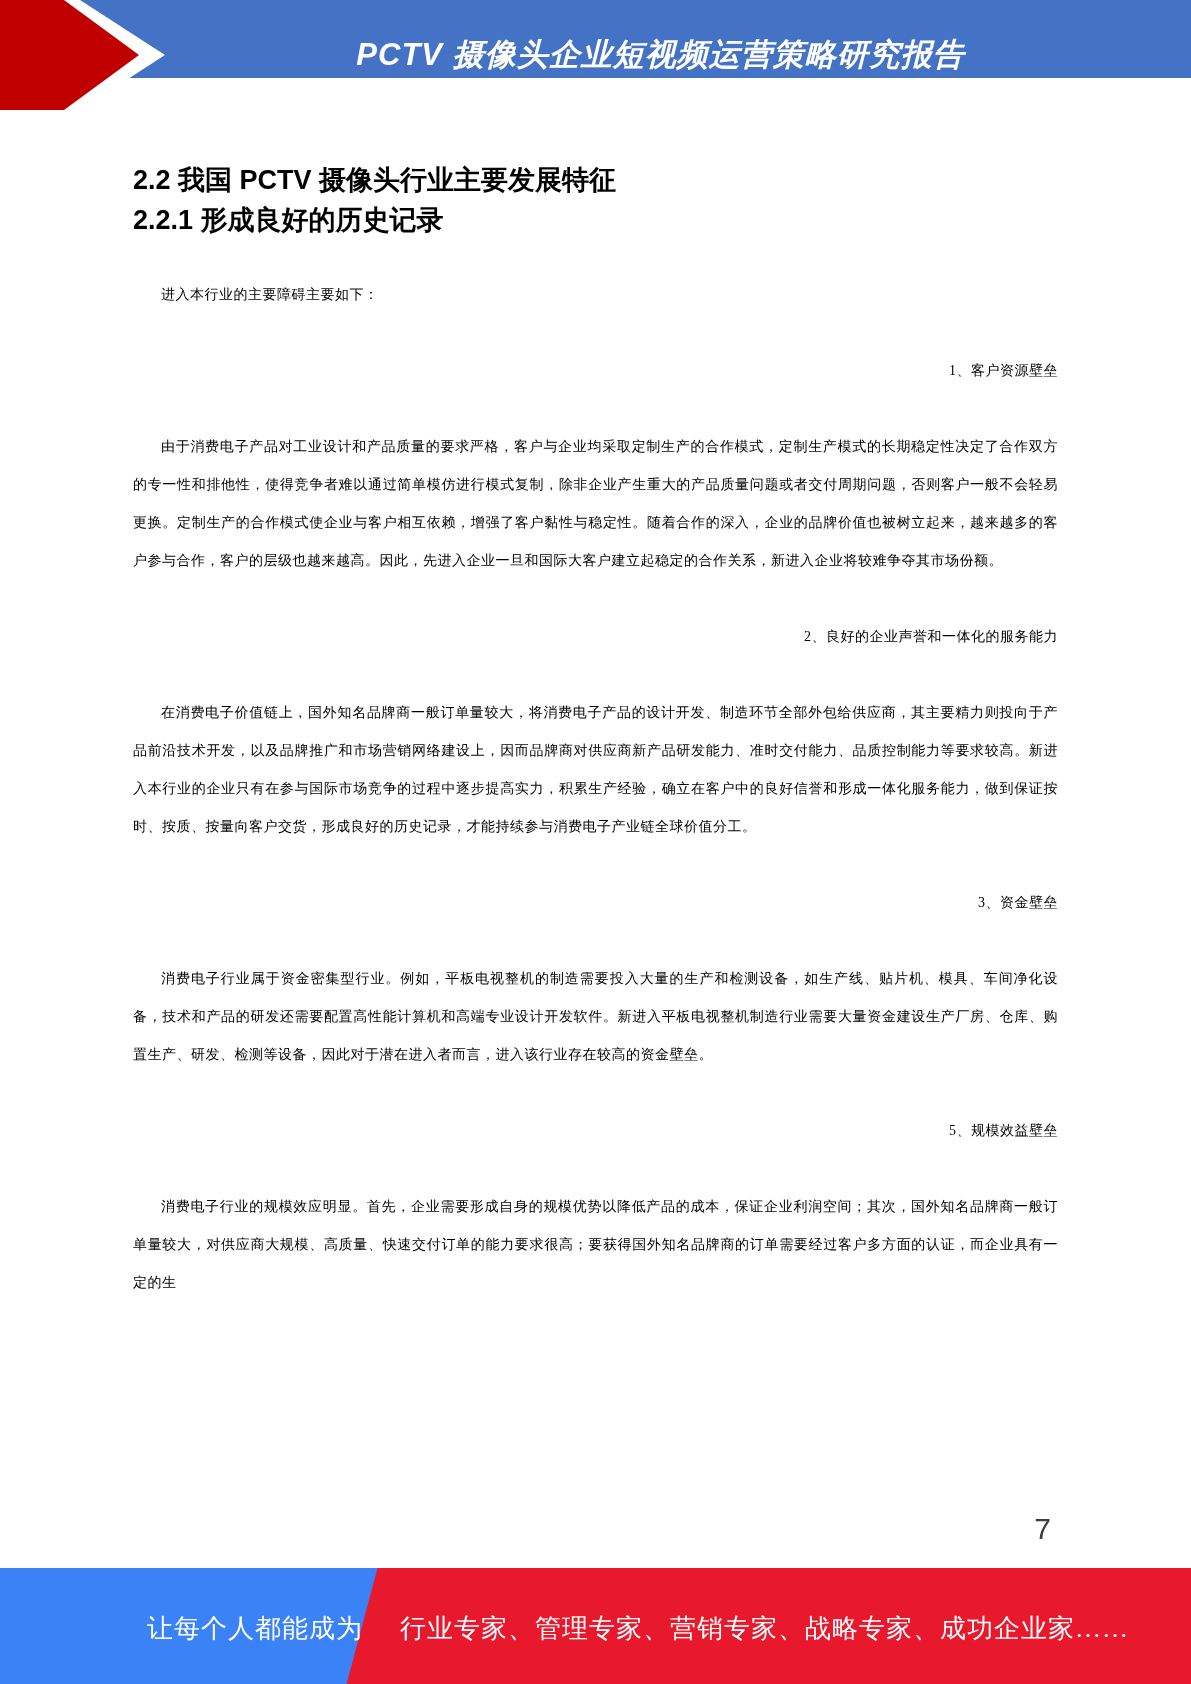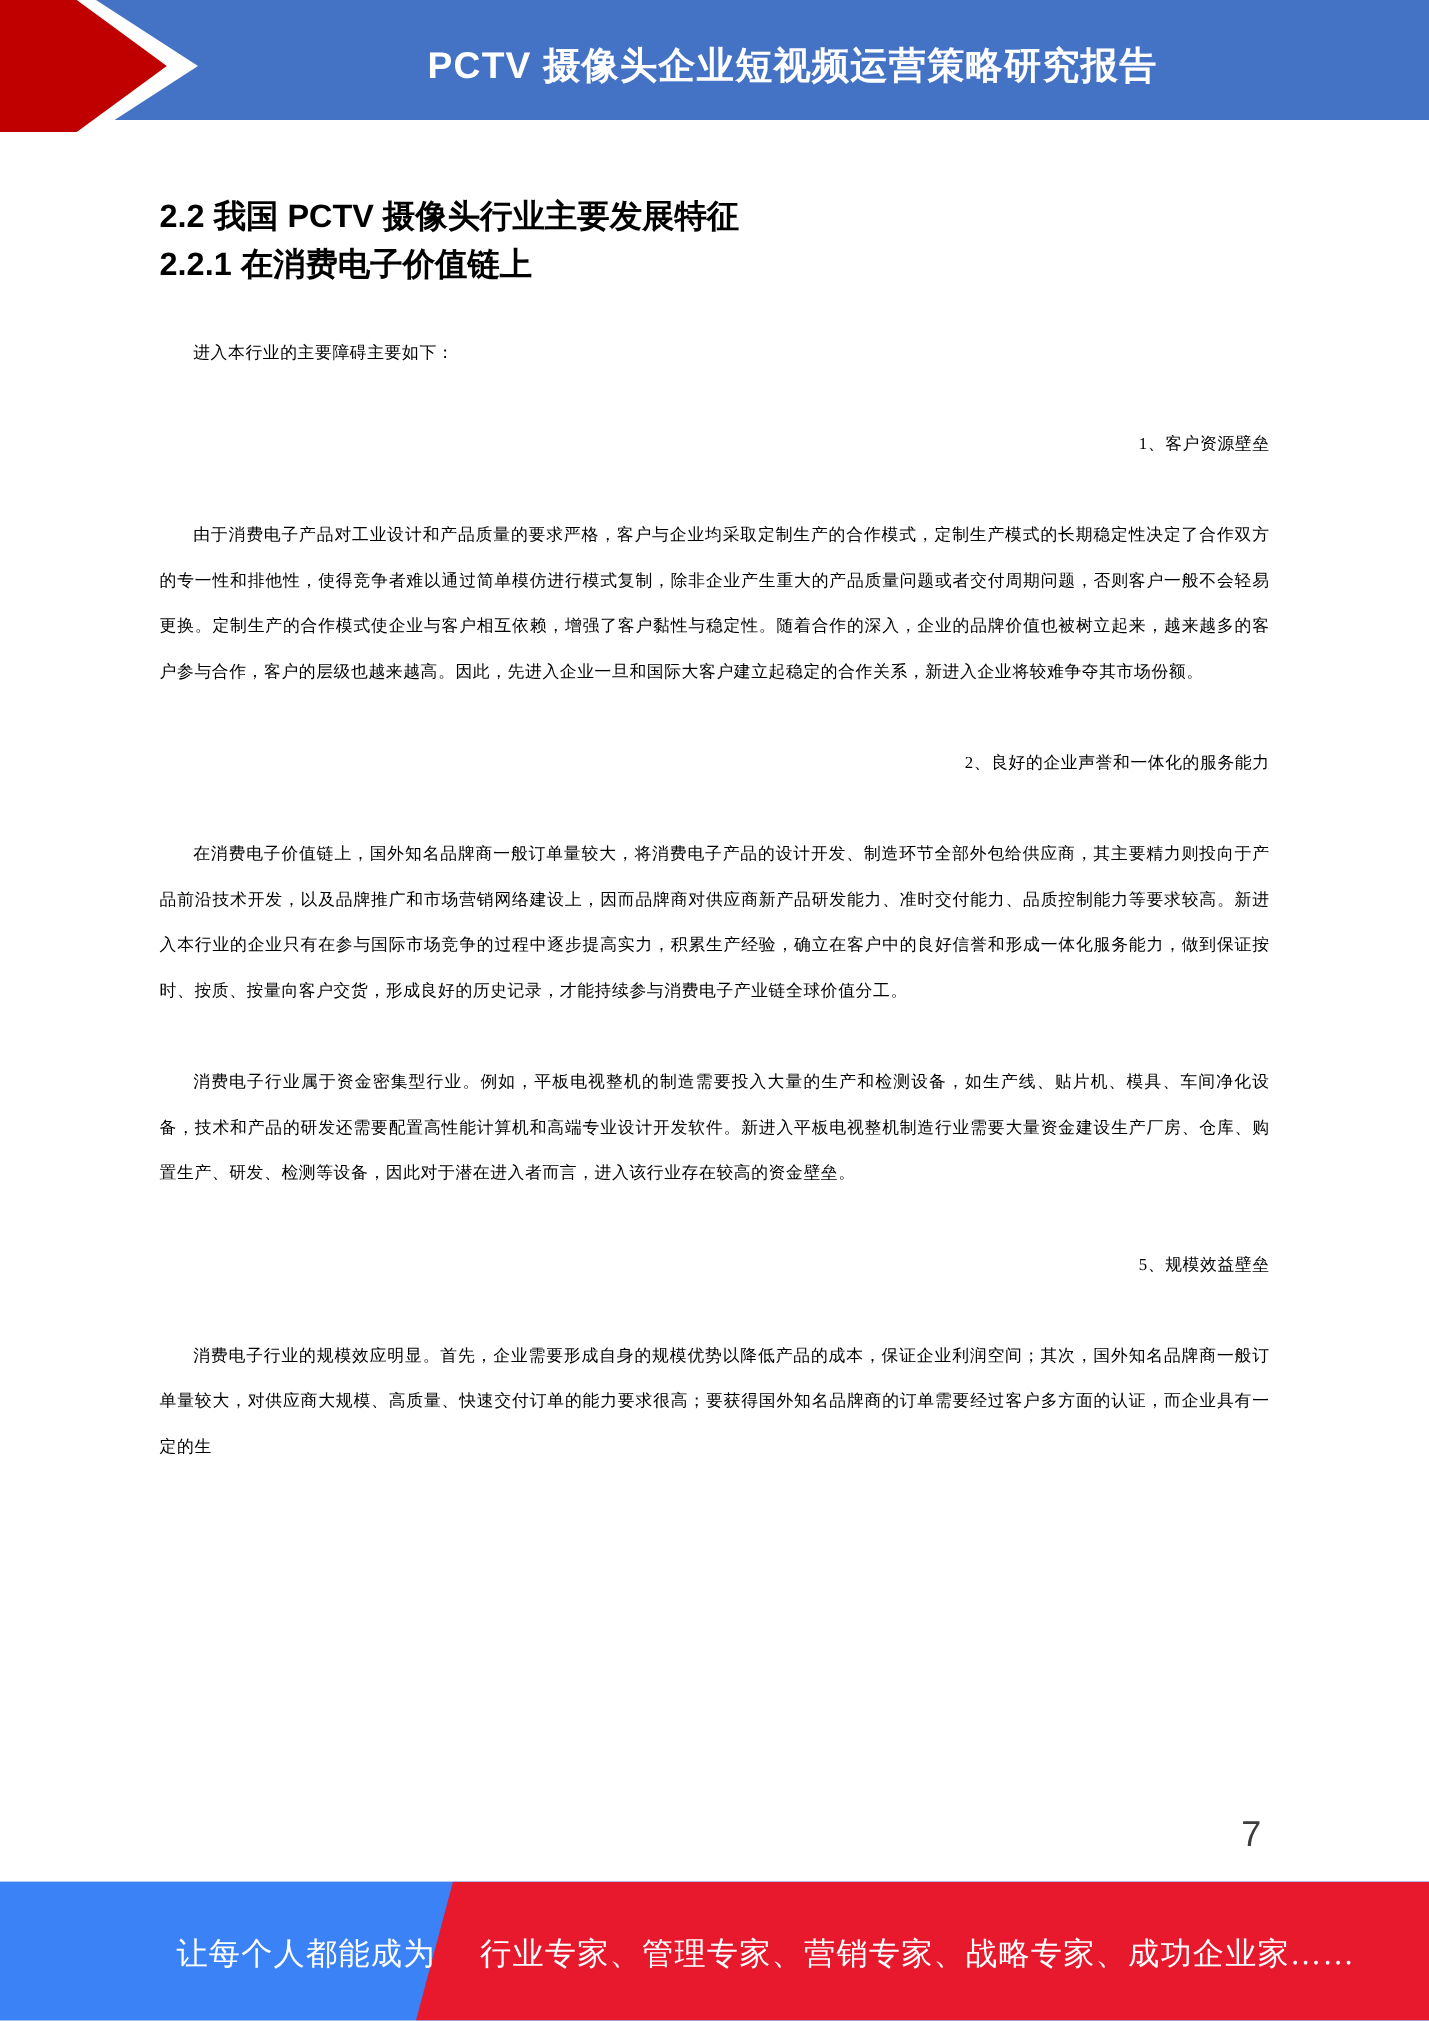--- a/index.html
+++ b/index.html
@@ -12,22 +12,23 @@
     background: #ffffff;
     overflow: hidden;
     font-family: "Liberation Serif", "DejaVu Serif", serif;
     color: #000;
   }
 
   
   .banner {
     position: absolute;
     top: 0; left: 0; right: 0;
-    height: 100px;
+    height: 78px;
     background: #4472c4;
+    font-style: italic;
   }
   .banner-arrow {
     position: absolute;
     top: 0; left: 0;
     width: 170px; height: 110px;
     display: block;
   }
   .banner-title {
     position: absolute;
     top: 0; left: 170px; right: 40px;
@@ -124,30 +125,31 @@
   <div class="banner">
     <svg class="banner-arrow" viewBox="0 0 170 110" xmlns="http://www.w3.org/2000/svg">
       <polygon points="0,0 80,0 165,55 80,110 0,110" fill="#ffffff"></polygon>
       <polygon points="0,0 64,0 139,55 64,110 0,110" fill="#c00000"></polygon>
     </svg>
     <div class="banner-title">PCTV 摄像头企业短视频运营策略研究报告</div>
   </div>
 
   <div class="doc-body">
     <div class="h1">2.2 我国 PCTV 摄像头行业主要发展特征</div>
-    <div class="h2">2.2.1 在消费电子价值链上</div>
+    <div class="h2">2.2.1 形成良好的历史记录</div>
 
     <p>进入本行业的主要障碍主要如下：</p>
 
     <p class="item-label">1、客户资源壁垒</p>
     <p>由于消费电子产品对工业设计和产品质量的要求严格，客户与企业均采取定制生产的合作模式，定制生产模式的长期稳定性决定了合作双方的专一性和排他性，使得竞争者难以通过简单模仿进行模式复制，除非企业产生重大的产品质量问题或者交付周期问题，否则客户一般不会轻易更换。定制生产的合作模式使企业与客户相互依赖，增强了客户黏性与稳定性。随着合作的深入，企业的品牌价值也被树立起来，越来越多的客户参与合作，客户的层级也越来越高。因此，先进入企业一旦和国际大客户建立起稳定的合作关系，新进入企业将较难争夺其市场份额。</p>
 
     <p class="item-label">2、良好的企业声誉和一体化的服务能力</p>
     <p>在消费电子价值链上，国外知名品牌商一般订单量较大，将消费电子产品的设计开发、制造环节全部外包给供应商，其主要精力则投向于产品前沿技术开发，以及品牌推广和市场营销网络建设上，因而品牌商对供应商新产品研发能力、准时交付能力、品质控制能力等要求较高。新进入本行业的企业只有在参与国际市场竞争的过程中逐步提高实力，积累生产经验，确立在客户中的良好信誉和形成一体化服务能力，做到保证按时、按质、按量向客户交货，形成良好的历史记录，才能持续参与消费电子产业链全球价值分工。</p>
 
+    <p class="item-label">3、资金壁垒</p>
     <p>消费电子行业属于资金密集型行业。例如，平板电视整机的制造需要投入大量的生产和检测设备，如生产线、贴片机、模具、车间净化设备，技术和产品的研发还需要配置高性能计算机和高端专业设计开发软件。新进入平板电视整机制造行业需要大量资金建设生产厂房、仓库、购置生产、研发、检测等设备，因此对于潜在进入者而言，进入该行业存在较高的资金壁垒。</p>
 
     <p class="item-label">5、规模效益壁垒</p>
     <p>消费电子行业的规模效应明显。首先，企业需要形成自身的规模优势以降低产品的成本，保证企业利润空间；其次，国外知名品牌商一般订单量较大，对供应商大规模、高质量、快速交付订单的能力要求很高；要获得国外知名品牌商的订单需要经过客户多方面的认证，而企业具有一定的生</p>
   </div>
 
   <div class="page-number">7</div>
 
   <div class="footer">
     <div class="footer-red"></div>

